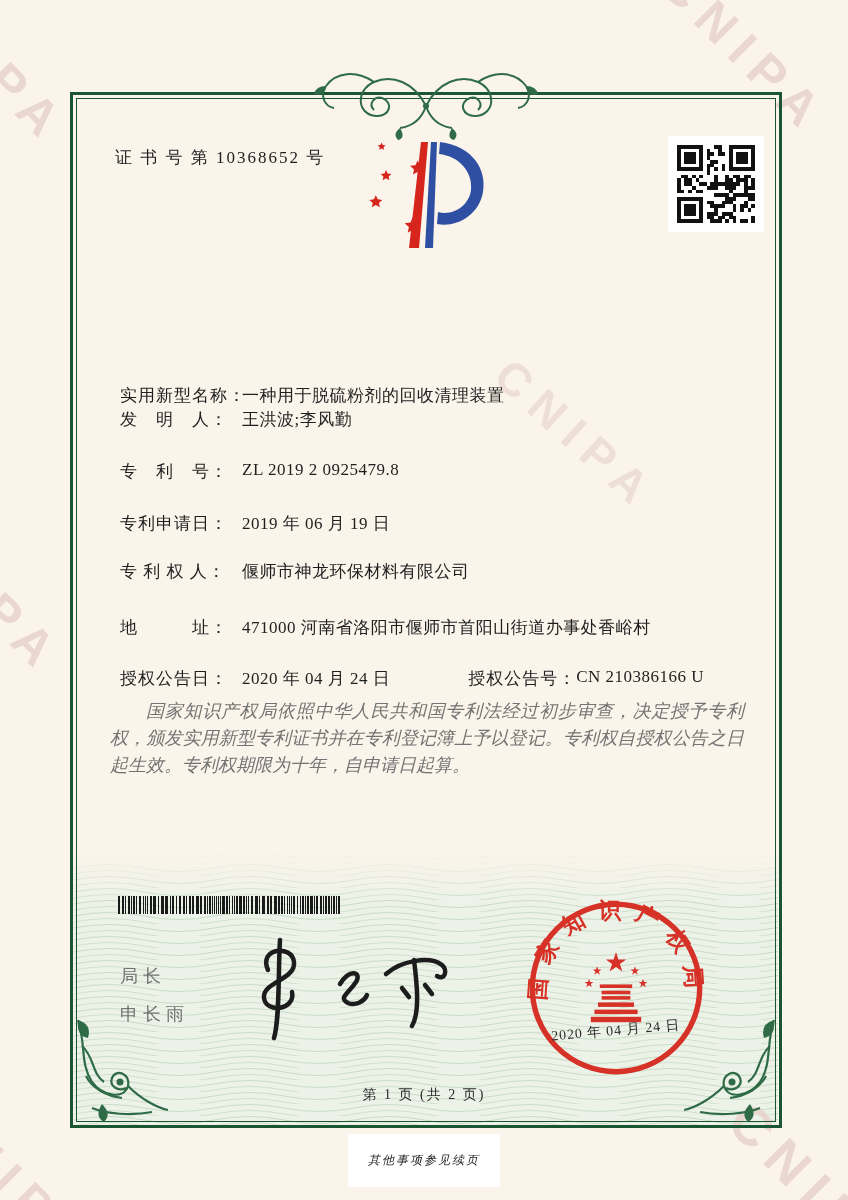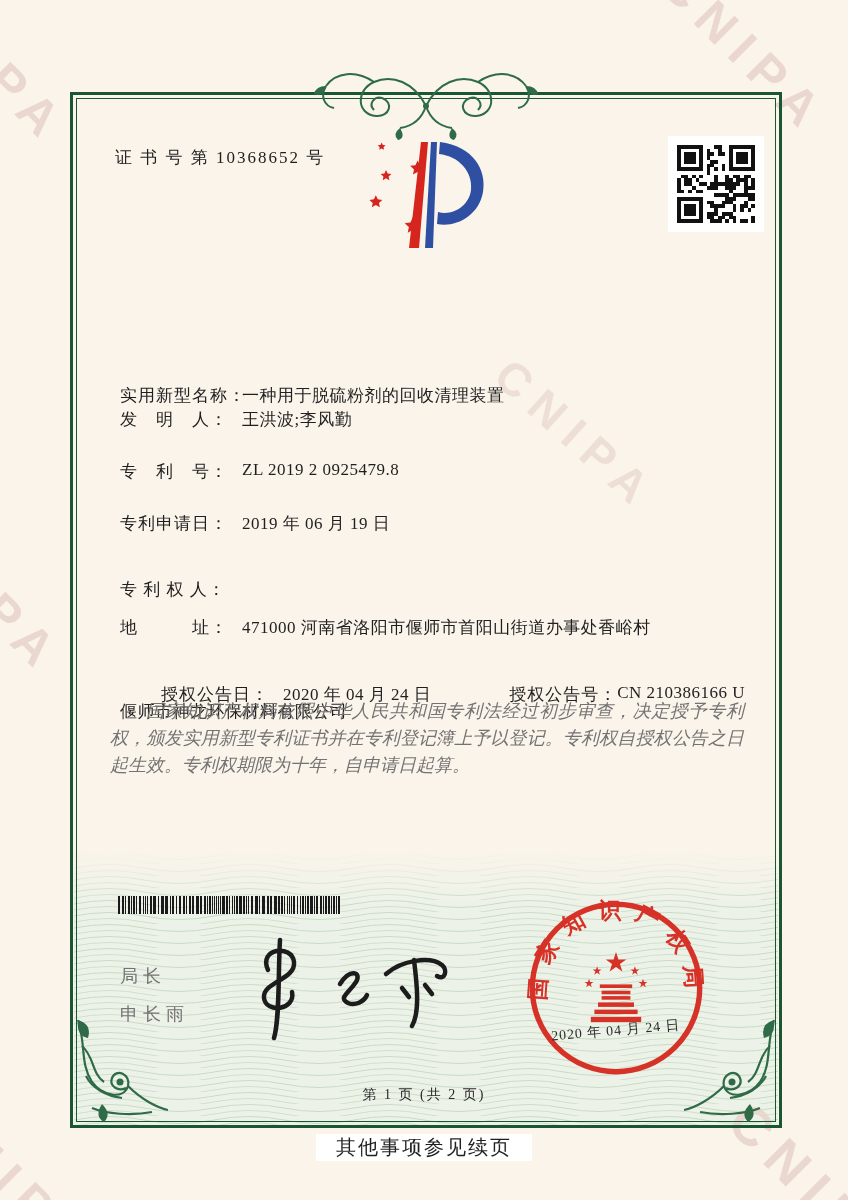--- a/index.html
+++ b/index.html
@@ -47,21 +47,21 @@
   .officer{position:absolute;left:120px;top:964px;font-size:18px;color:#737373;}
   .officer div{margin-bottom:14px;letter-spacing:5px;}
   .sig{position:absolute;left:228px;top:932px;width:232px;height:118px;}
 
   .seal{position:absolute;left:526px;top:898px;width:180px;height:180px;z-index:4;opacity:.95;}
 
   .page-info{position:absolute;left:0;top:1086px;width:848px;text-align:center;
       font-size:14px;letter-spacing:2px;color:#2A2A2A;z-index:3;}
 
   .note-box{position:absolute;left:50%;transform:translateX(-50%);top:1134px;
-      background:#FFFFFF;padding:0 20px;font-size:20px;
+      background:#FFFFFF;padding:18px 20px;font-size:12px;font-style:italic;
       letter-spacing:2px;color:#1F1F1F;z-index:3;}
 
   .ornament-top{position:absolute;left:296px;top:62px;width:260px;height:82px;z-index:3;}
   .corner-orn{position:absolute;width:96px;height:112px;z-index:3;}
   .corner-orn.bl{left:72px;top:1016px;}
   .corner-orn.br{left:684px;top:1016px;transform:scaleX(-1);}
 </style>
 </head>
 <body>
 
@@ -395,29 +395,29 @@
         <span class="val">王洪波;李风勤</span>
       </div>
       <div class="frow" style="top:105px;">
         <span class="lbl">专　利　号：</span>
         <span class="val">ZL 2019 2 0925479.8</span>
       </div>
       <div class="frow" style="top:157px;">
         <span class="lbl">专利申请日：</span>
         <span class="val">2019 年 06 月 19 日</span>
       </div>
-      <div class="frow" style="top:223px;flex-direction:column;">
+      <div class="frow" style="top:205px;">
         <span class="lbl">专 利 权 人：</span>
         <span class="val">偃师市神龙环保材料有限公司</span>
       </div>
       <div class="frow" style="top:261px;font-family:Liberation Serif, serif;">
         <span class="lbl">地　　　址：</span>
         <span class="val">471000  河南省洛阳市偃师市首阳山街道办事处香峪村</span>
       </div>
-      <div class="frow" style="top:328px;margin-left:41px;">
+      <div class="frow" style="top:312px;">
         <span class="lbl">授权公告日：</span>
         <span class="val">2020 年 04 月 24 日</span>
         <span class="fpair2">
           <span class="lbl" style="width:auto;flex:none;">授权公告号：</span>
           <span class="val">CN 210386166 U</span>
         </span>
       </div>
     </div>
 
     <div class="body-text">

